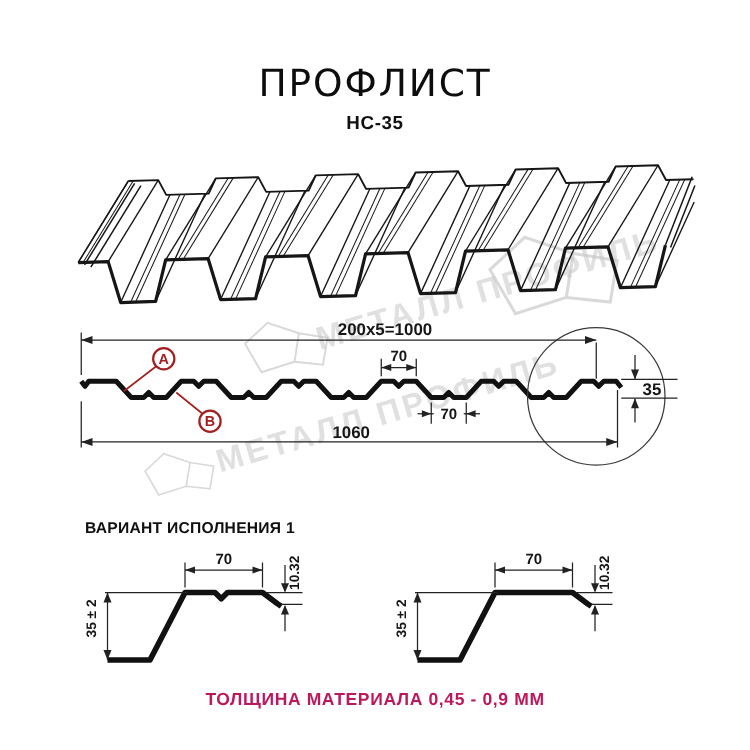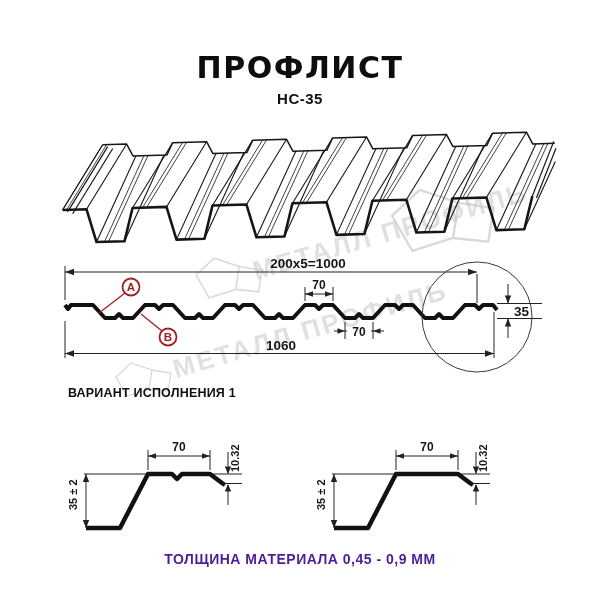--- a/index.html
+++ b/index.html
@@ -1,26 +1,26 @@
 <!DOCTYPE html>
 <html><head>
 <meta charset="utf-8">
 <style>
   html,body{margin:0;padding:0;background:#fff;}
   .page{position:relative;width:600px;height:600px;background:#fff;overflow:hidden;
         font-family:"Liberation Sans",sans-serif;color:#141414;}
   .title{position:absolute;left:0;top:50px;width:600px;text-align:center;
-         font-family:"DejaVu Sans",sans-serif;font-weight:700;font-size:30px;
+         font-family:"DejaVu Sans",sans-serif;font-weight:400;font-size:30px;
          letter-spacing:1.5px;color:#0d0d0d;}
   .subtitle{position:absolute;left:0;top:90px;width:600px;text-align:center;
          font-weight:700;font-size:15px;letter-spacing:.5px;color:#111;}
   .var-head{position:absolute;font-size:12.5px;font-weight:700;letter-spacing:.2px;
          color:#101010;line-height:17px;white-space:nowrap;}
   .footer{position:absolute;left:0;top:551px;width:600px;text-align:center;
-         font-size:14px;font-weight:600;letter-spacing:.5px;color:#4c1d95;}
+         font-size:14px;font-weight:600;letter-spacing:.5px;color:#be185d;}
   svg text{font-family:"Liberation Sans",sans-serif;fill:#161616;}
   .dim{font-size:12px;font-weight:600;}
   .dimbig{font-size:13.5px;font-weight:600;}
   .dimsm{font-size:11px;font-weight:600;}
   .callout-txt{font-size:11.5px;font-weight:700;fill:#a32020;}
   .wm-text{font-size:26px;font-weight:700;letter-spacing:2.5px;fill:#cccccc;opacity:.6;}
   .wm-shape{fill:none;stroke:#c4c4c4;stroke-width:1.3;opacity:.65;}
 </style>
 </head>
 <body>
@@ -219,16 +219,16 @@
         <polygon points="476,484 472.8,491.5 479.2,491.5"></polygon>
         <polygon points="334,474 330.8,482 337.2,482"></polygon>
         <polygon points="334,528 330.8,520 337.2,520"></polygon>
       </g>
       <text class="dim" x="427" y="451" text-anchor="middle">70</text>
       <text class="dimsm" transform="translate(487,472) rotate(-90)">10.32</text>
       <text class="dimsm" transform="translate(325,510) rotate(-90)">35 ± 2</text>
     </g>
   </svg>
 
-  <div class="var-head" style="left:68px;top:385px;">ВАРИАНТ ИСПОЛНЕНИЯ 1</div>
+  <div class="var-head" style="left:68px;top:414px;">ВАРИАНТ ИСПОЛНЕНИЯ 1</div>
 
   <div class="footer">ТОЛЩИНА МАТЕРИАЛА 0,45 - 0,9 ММ</div>
 </div>
 
 </body></html>

